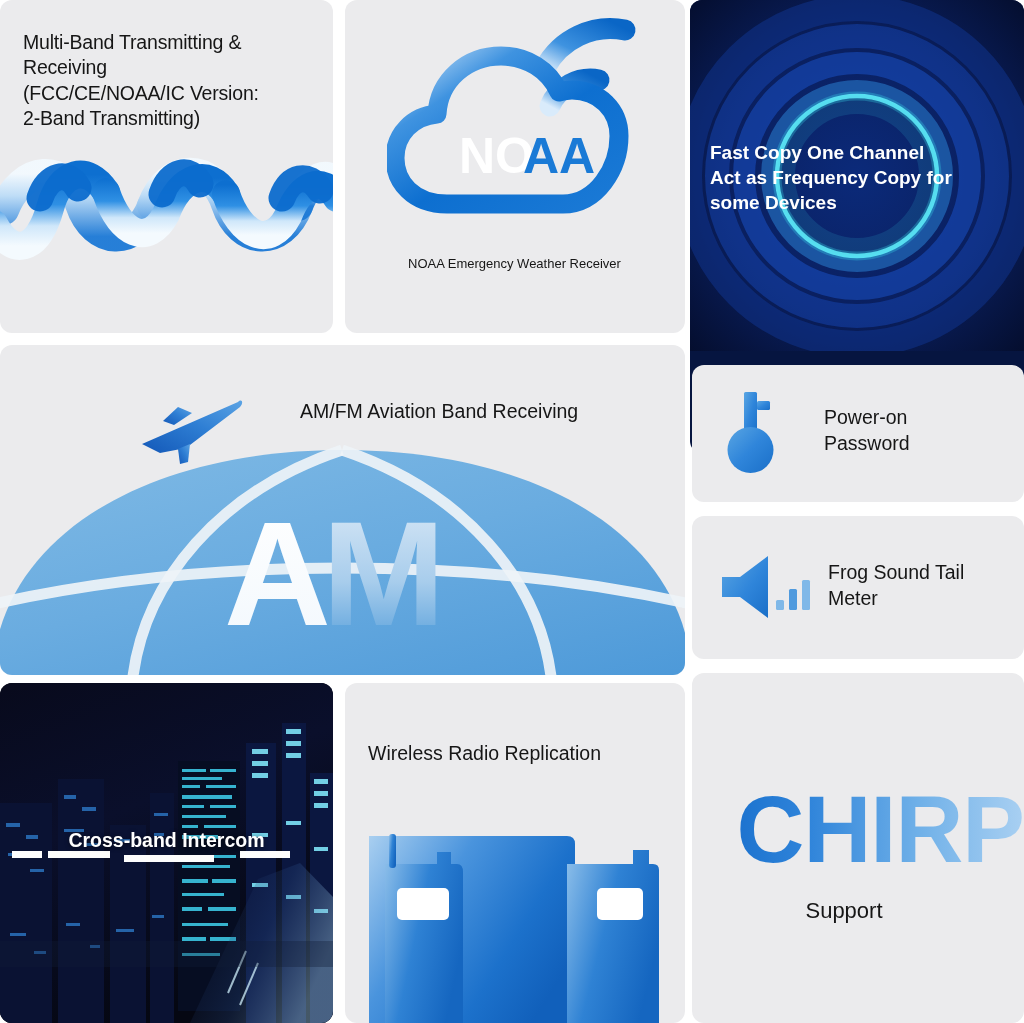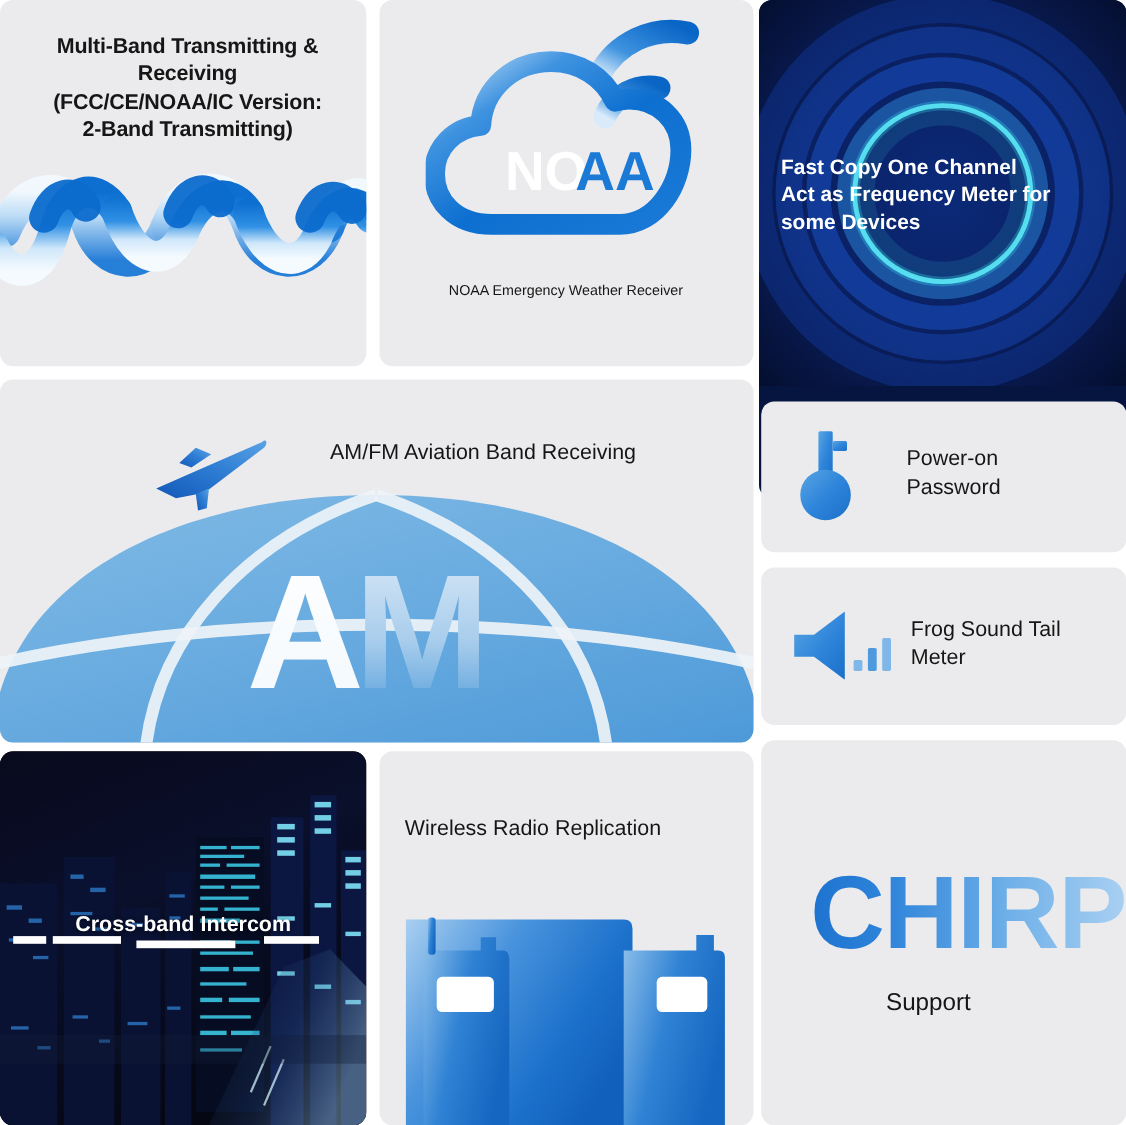--- a/index.html
+++ b/index.html
@@ -18,23 +18,22 @@
     background:#ebebed;
     border-radius:12px;
     overflow:hidden;
     box-sizing:border-box;
   }
 
   
   #card-multiband{ left:0; top:0; width:333px; height:333px; }
   #card-multiband .title{
     position:absolute; left:23px; top:30px; width:295px;
-    font-size:19.5px; font-weight:bold; color:#161616; line-height:1.30;
+    font-size:19.5px; font-weight:normal; color:#161616; line-height:1.30;
     letter-spacing:-0.2px;
-    text-align:center;
   }
   #helix-icon{ position:absolute; left:-6px; top:150px; width:345px; height:120px; }
 
   
   #card-noaa{ left:345px; top:0; width:340px; height:333px; }
   #noaa-cloud-icon{ position:absolute; left:42px; top:8px; width:265px; height:230px; }
   #card-noaa .caption{
     position:absolute; left:22px; top:255px; width:300px;
     font-size:13px; font-weight:normal; color:#161616; line-height:1.33;margin-left:41px;
   }
@@ -204,21 +203,21 @@
       <circle cx="167" cy="176" r="168" fill="none" stroke="#123a9c" stroke-width="26" opacity=".45"></circle>
       <circle cx="167" cy="176" r="140" fill="none" stroke="#1545b4" stroke-width="24" opacity=".5"></circle>
       <circle cx="167" cy="176" r="113" fill="none" stroke="#1a51c4" stroke-width="22" opacity=".55"></circle>
       <circle cx="167" cy="176" r="88" fill="none" stroke="#2a7fd2" stroke-width="16" opacity=".55"></circle>
       <circle cx="167" cy="176" r="80" fill="none" stroke="#39d3e8" stroke-width="9" opacity=".30"></circle>
       <circle cx="167" cy="176" r="80" fill="none" stroke="#5ae4f3" stroke-width="4.5" opacity=".95"></circle>
       <circle cx="167" cy="176" r="70" fill="none" stroke="#39d3e8" stroke-width="16" opacity=".14"></circle>
     </svg>
     <div class="title">
       <span>Fast Copy One Channel</span><br>
-      <span>Act as Frequency Meter for</span><br>
+      <span>Act as Frequency Copy for</span><br>
       <span>some Devices</span>
     </div>
   </div>
 
   <div class="card" id="card-amfm">
     <svg id="plane-icon" viewBox="0 0 115 75">
       <defs>
         <linearGradient id="planeG" x1="0" y1="1" x2="1" y2="0">
           <stop offset="0%" stop-color="#1358b8"></stop>
           <stop offset="55%" stop-color="#2f7fd4"></stop>

